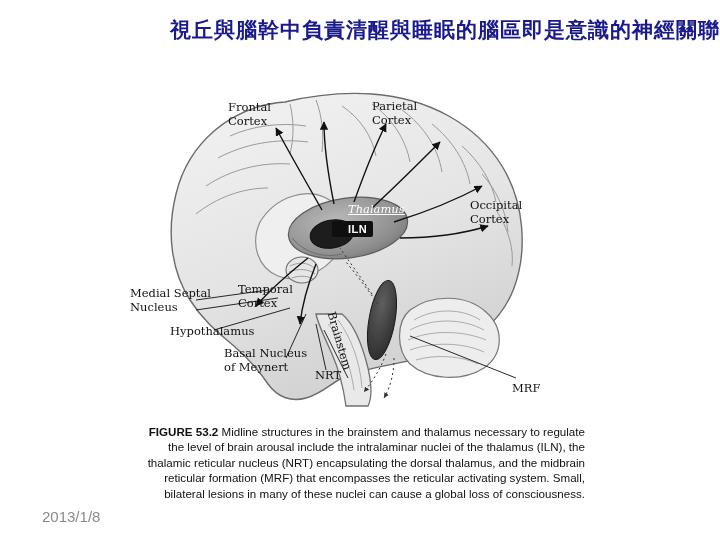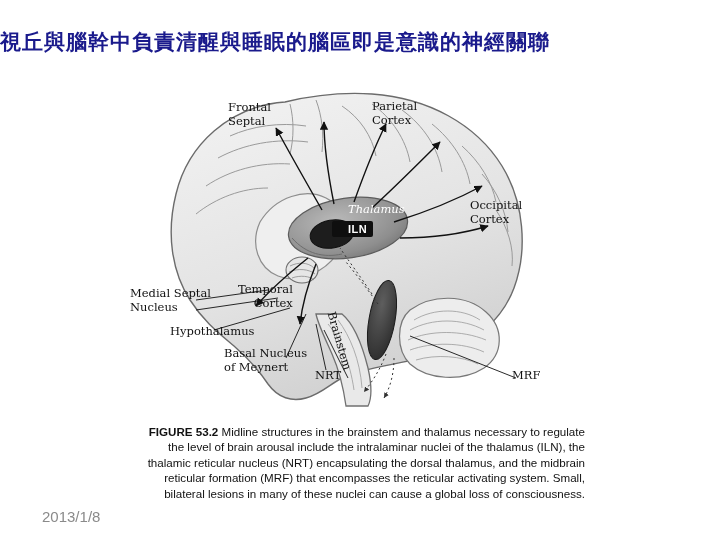--- a/index.html
+++ b/index.html
@@ -19,28 +19,27 @@
     left: 0; top: 0;
     width: 720px;
     height: 540px;
     background: #ffffff;
   }
   #slide-title {
     position: absolute;
     left: 0;
     top: 16px;
     width: 720px;
-    text-align: left;
+    text-align: right;
     font-family: "DejaVu Serif", serif;
     font-weight: bold;
     font-size: 21px;
     letter-spacing: 1px;
     color: #1a1a8c;
     white-space: nowrap;
-    margin-top: 12px;
   }
   #date-stamp {
     position: absolute;
     left: 42px;
     top: 508px;
     font-size: 15px;
     color: #8a8a8a;
     font-family: "Liberation Sans", sans-serif;
   }
   #figure-area {
@@ -58,20 +57,21 @@
   .lbl {
     position: absolute;
     font-family: "DejaVu Serif", serif;
     font-size: 11.5px;
     color: #111111;
     line-height: 1.22;
     white-space: pre-line;
   }
   .lbl.white {
     color: #ffffff;
+    text-decoration: underline;
   }
   .lbl.rot {
     transform-origin: left top;
   }
   #iln-badge {
     position: absolute;
     background: #0f0f0f;
     color: #ffffff;
     font-family: "Liberation Sans", sans-serif;
     font-weight: bold;
@@ -219,38 +219,38 @@
         <path d="M86,248 L168,236"></path>
         <path d="M104,268 L180,246"></path>
         <path d="M176,296 L196,252"></path>
         <path d="M216,308 L206,262"></path>
         <path d="M238,316 L214,268"></path>
         <path d="M406,316 L300,274"></path>
       </g>
     </svg>
 
     <div class="lbl" style="left:118px; top:38px;">Frontal
-Septal</div>
+Cortex</div>
     <div class="lbl" style="left:262px; top:26px;margin-top:11px;">Parietal
 Cortex</div>
     <div class="lbl" style="left:360px; top:112px;margin-top:24px;">Occipital
 Cortex</div>
     <div class="lbl white" style="left:238px; top:140px; font-style:italic;">Thalamus</div>
 
     <div id="iln-badge" style="left:222px; top:159px;padding-left:16px;">ILN</div>
 
-    <div class="lbl" style="left:128px; top:220px;text-align:right;">Temporal
+    <div class="lbl" style="left:128px; top:220px;">Temporal
 Cortex</div>
     <div class="lbl" style="left:20px; top:224px;">Medial Septal
 Nucleus</div>
     <div class="lbl" style="left:60px; top:262px;">Hypothalamus</div>
     <div class="lbl" style="left:114px; top:284px;">Basal Nucleus
 of Meynert</div>
     <div class="lbl" style="left:205px; top:306px;">NRT</div>
     <div class="lbl rot" style="left:228px; top:248px; transform:rotate(74deg);">Brainstem</div>
-    <div class="lbl" style="left:402px; top:306px;">MRF</div>
+    <div class="lbl" style="left:402px; top:319px;">MRF</div>
   </div>
 
   <div id="caption">
     <b>FIGURE 53.2</b><span> Midline structures in the brainstem and thalamus necessary to regulate the level of brain arousal include the intralaminar nuclei of the thalamus (ILN), the thalamic reticular nucleus (NRT) encapsulating the dorsal thalamus, and the midbrain reticular formation (MRF) that encompasses the reticular activating system. Small, bilateral lesions in many of these nuclei can cause a global loss of consciousness.</span>
   </div>
 
 </div>
 
 </body></html>

